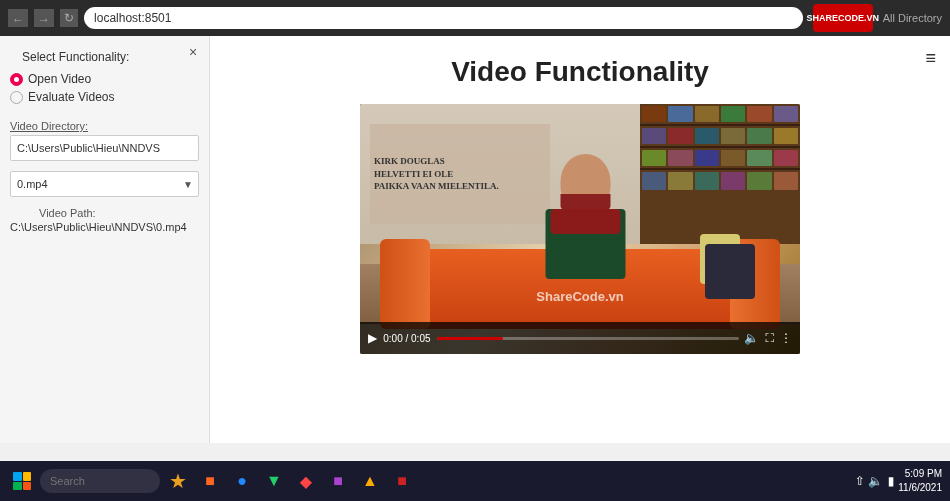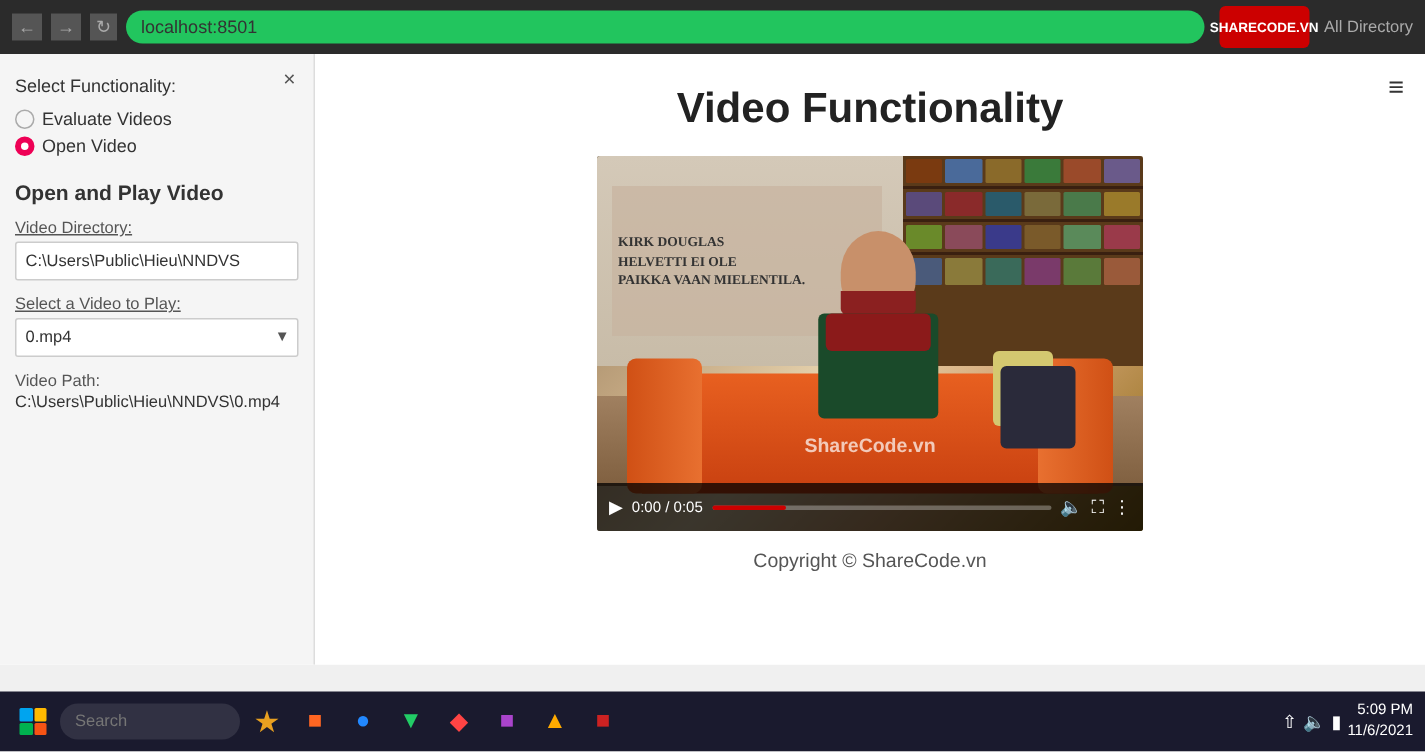--- a/index.html
+++ b/index.html
@@ -13,21 +13,21 @@
       align-items: center;
       padding: 0 8px;
       gap: 6px;
       flex-shrink: 0;
     }
     .btn-back, .btn-fwd { background: #555; border: none; color: #aaa; font-size: 12px; padding: 2px 4px; cursor: pointer; }
     .btn-reload { background: #555; border: none; color: #aaa; font-size: 12px; padding: 2px 4px; cursor: pointer; }
     .address-bar {
       flex: 1;
       height: 22px;
-      background: #22c55e;
+      background: #ffffff;
       border-radius: 11px;
       display: flex;
       align-items: center;
       padding: 0 10px;
       font-size: 12px;
       color: #333;
     }
     .browser-logo {
       width: 60px; height: 28px; background: #cc0000; border-radius: 4px;
       display: flex; align-items: center; justify-content: center;
@@ -62,20 +62,21 @@
       cursor: pointer;
       font-size: 14px;
       color: #555;
       display: flex; align-items: center; justify-content: center;
     }
     .panel-label {
       font-size: 12px;
       color: #333;
       margin-bottom: 8px;
       margin-top: 4px;
+      margin-left: 12px;
     }
     .radio-group {
       display: flex;
       flex-direction: column;
       gap: 4px;
       margin-bottom: 16px;
     }
     .radio-item {
       display: flex;
       align-items: center;
@@ -142,20 +143,21 @@
       right: 6px; top: 50%;
       transform: translateY(-50%);
       font-size: 10px;
       color: #555;
       pointer-events: none;
     }
     .video-path-label {
       font-size: 11px;
       color: #555;
       margin-bottom: 2px;
+      margin-left: 29px;
     }
     .video-path-value {
       font-size: 11px;
       color: #333;
       word-break: break-all;
     }
 
     
     .right-panel {
       flex: 1;
@@ -173,21 +175,21 @@
       color: #333;
       cursor: pointer;
     }
     .page-title {
       font-size: 28px;
       font-weight: bold;
       color: #222;
       margin-bottom: 16px;
     }
     .video-container {
-      width: 364px;
+      width: 440px;
       height: 250px;
       background: #1a1a1a;
       position: relative;
       border-radius: 2px;
       overflow: hidden;
     }
     
     .video-scene {
       width: 100%; height: 100%;
       position: relative;
@@ -354,36 +356,34 @@
 
   <div class="left-panel">
     <button class="close-btn">
       <span>×</span>
     </button>
 
     <div class="panel-label">Select Functionality:</div>
 
     <div class="radio-group">
       <label class="radio-item">
-        <div class="radio-circle"></div>
-        <span>Evaluate Videos</span>
-      </label>
-      <label class="radio-item">
         <div class="radio-circle selected">
         </div>
         <span>Open Video</span>
       </label>
+      <label class="radio-item">
+        <div class="radio-circle"></div>
+        <span>Evaluate Videos</span>
+      </label>
     </div>
 
-    <div class="section-title">Open and Play Video</div>
 
     <div class="field-label">Video Directory:</div>
     <input class="text-input" type="text" value="C:\Users\Public\Hieu\NNDVS" style="">
 
-    <div class="field-label">Select a Video to Play:</div>
     <div class="select-wrapper">
       <select class="select-input">
         <option>0.mp4</option>
       </select>
       <span class="select-arrow">▼</span>
     </div>
 
     <div class="video-path-label">Video Path:</div>
     <div class="video-path-value">C:\Users\Public\Hieu\NNDVS\0.mp4</div>
   </div>
@@ -469,21 +469,20 @@
         </span>
         <div class="progress-bar-bg">
           <div class="progress-bar-fill"></div>
         </div>
         <span class="ctrl-icon">🔈</span>
         <span class="ctrl-icon">⛶</span>
         <span class="ctrl-icon">⋮</span>
       </div>
     </div>
 
-    <div class="copyright">Copyright © ShareCode.vn</div>
   </div>
 </div>
 
 <div class="taskbar">
   <div class="taskbar-start">
     <div class="win-logo">
       <div class="win-tile" style="background:#00a4ef;"></div>
       <div class="win-tile" style="background:#ffb900;"></div>
       <div class="win-tile" style="background:#00b14f;"></div>
       <div class="win-tile" style="background:#f65314;"></div>

